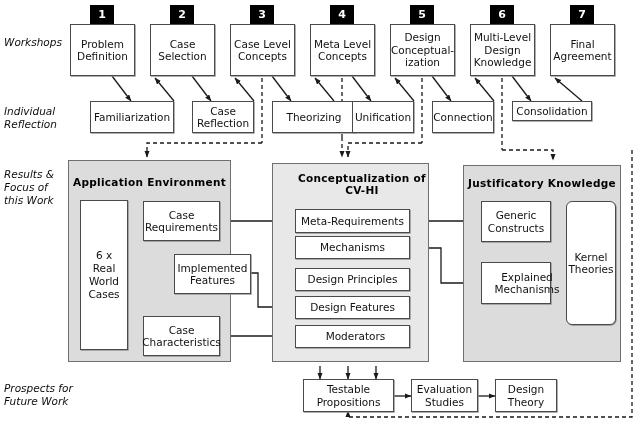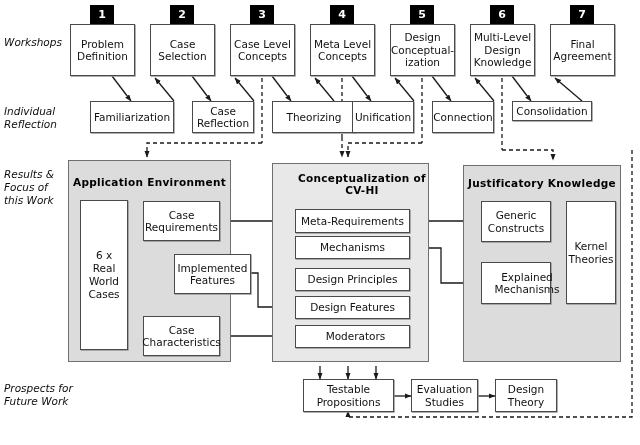--- a/index.html
+++ b/index.html
@@ -168,21 +168,21 @@
   <div class="abs nbox" style="left:295px;top:296px;width:115px;height:23px;">Design Features</div>
   <div class="abs nbox" style="left:295px;top:325px;width:115px;height:23px;padding-left:6px;">Moderators</div>
 
   <div class="abs panel" style="left:463px;top:165px;width:158px;height:197px;"></div>
   <div class="paneltitle" style="left:463px;top:177px;width:158px;white-space:pre-line;">Justificatory Knowledge</div>
 
   <div class="abs nbox" style="left:481px;top:201px;width:70px;height:41px;white-space:pre-line;">Generic
 Constructs</div>
   <div class="abs nbox" style="left:481px;top:262px;width:70px;height:42px;white-space:pre-line;padding-left:22px;">Explained
 Mechanisms</div>
-  <div class="abs nbox" style="left:566px;top:201px;width:50px;height:103px;white-space:pre-line;">Kernel
+  <div class="abs nbox" style="left:566px;top:201px;width:50px;height:124px;white-space:pre-line;border-radius:6px;">Kernel
 Theories</div>
 
   <div class="abs nbox" style="left:303px;top:379px;width:91px;height:33px;white-space:pre-line;">Testable
 Propositions</div>
   <div class="abs nbox" style="left:411px;top:379px;width:67px;height:33px;white-space:pre-line;">Evaluation
 Studies</div>
   <div class="abs nbox" style="left:495px;top:379px;width:62px;height:33px;white-space:pre-line;">Design
 Theory</div>
 
 </div>

